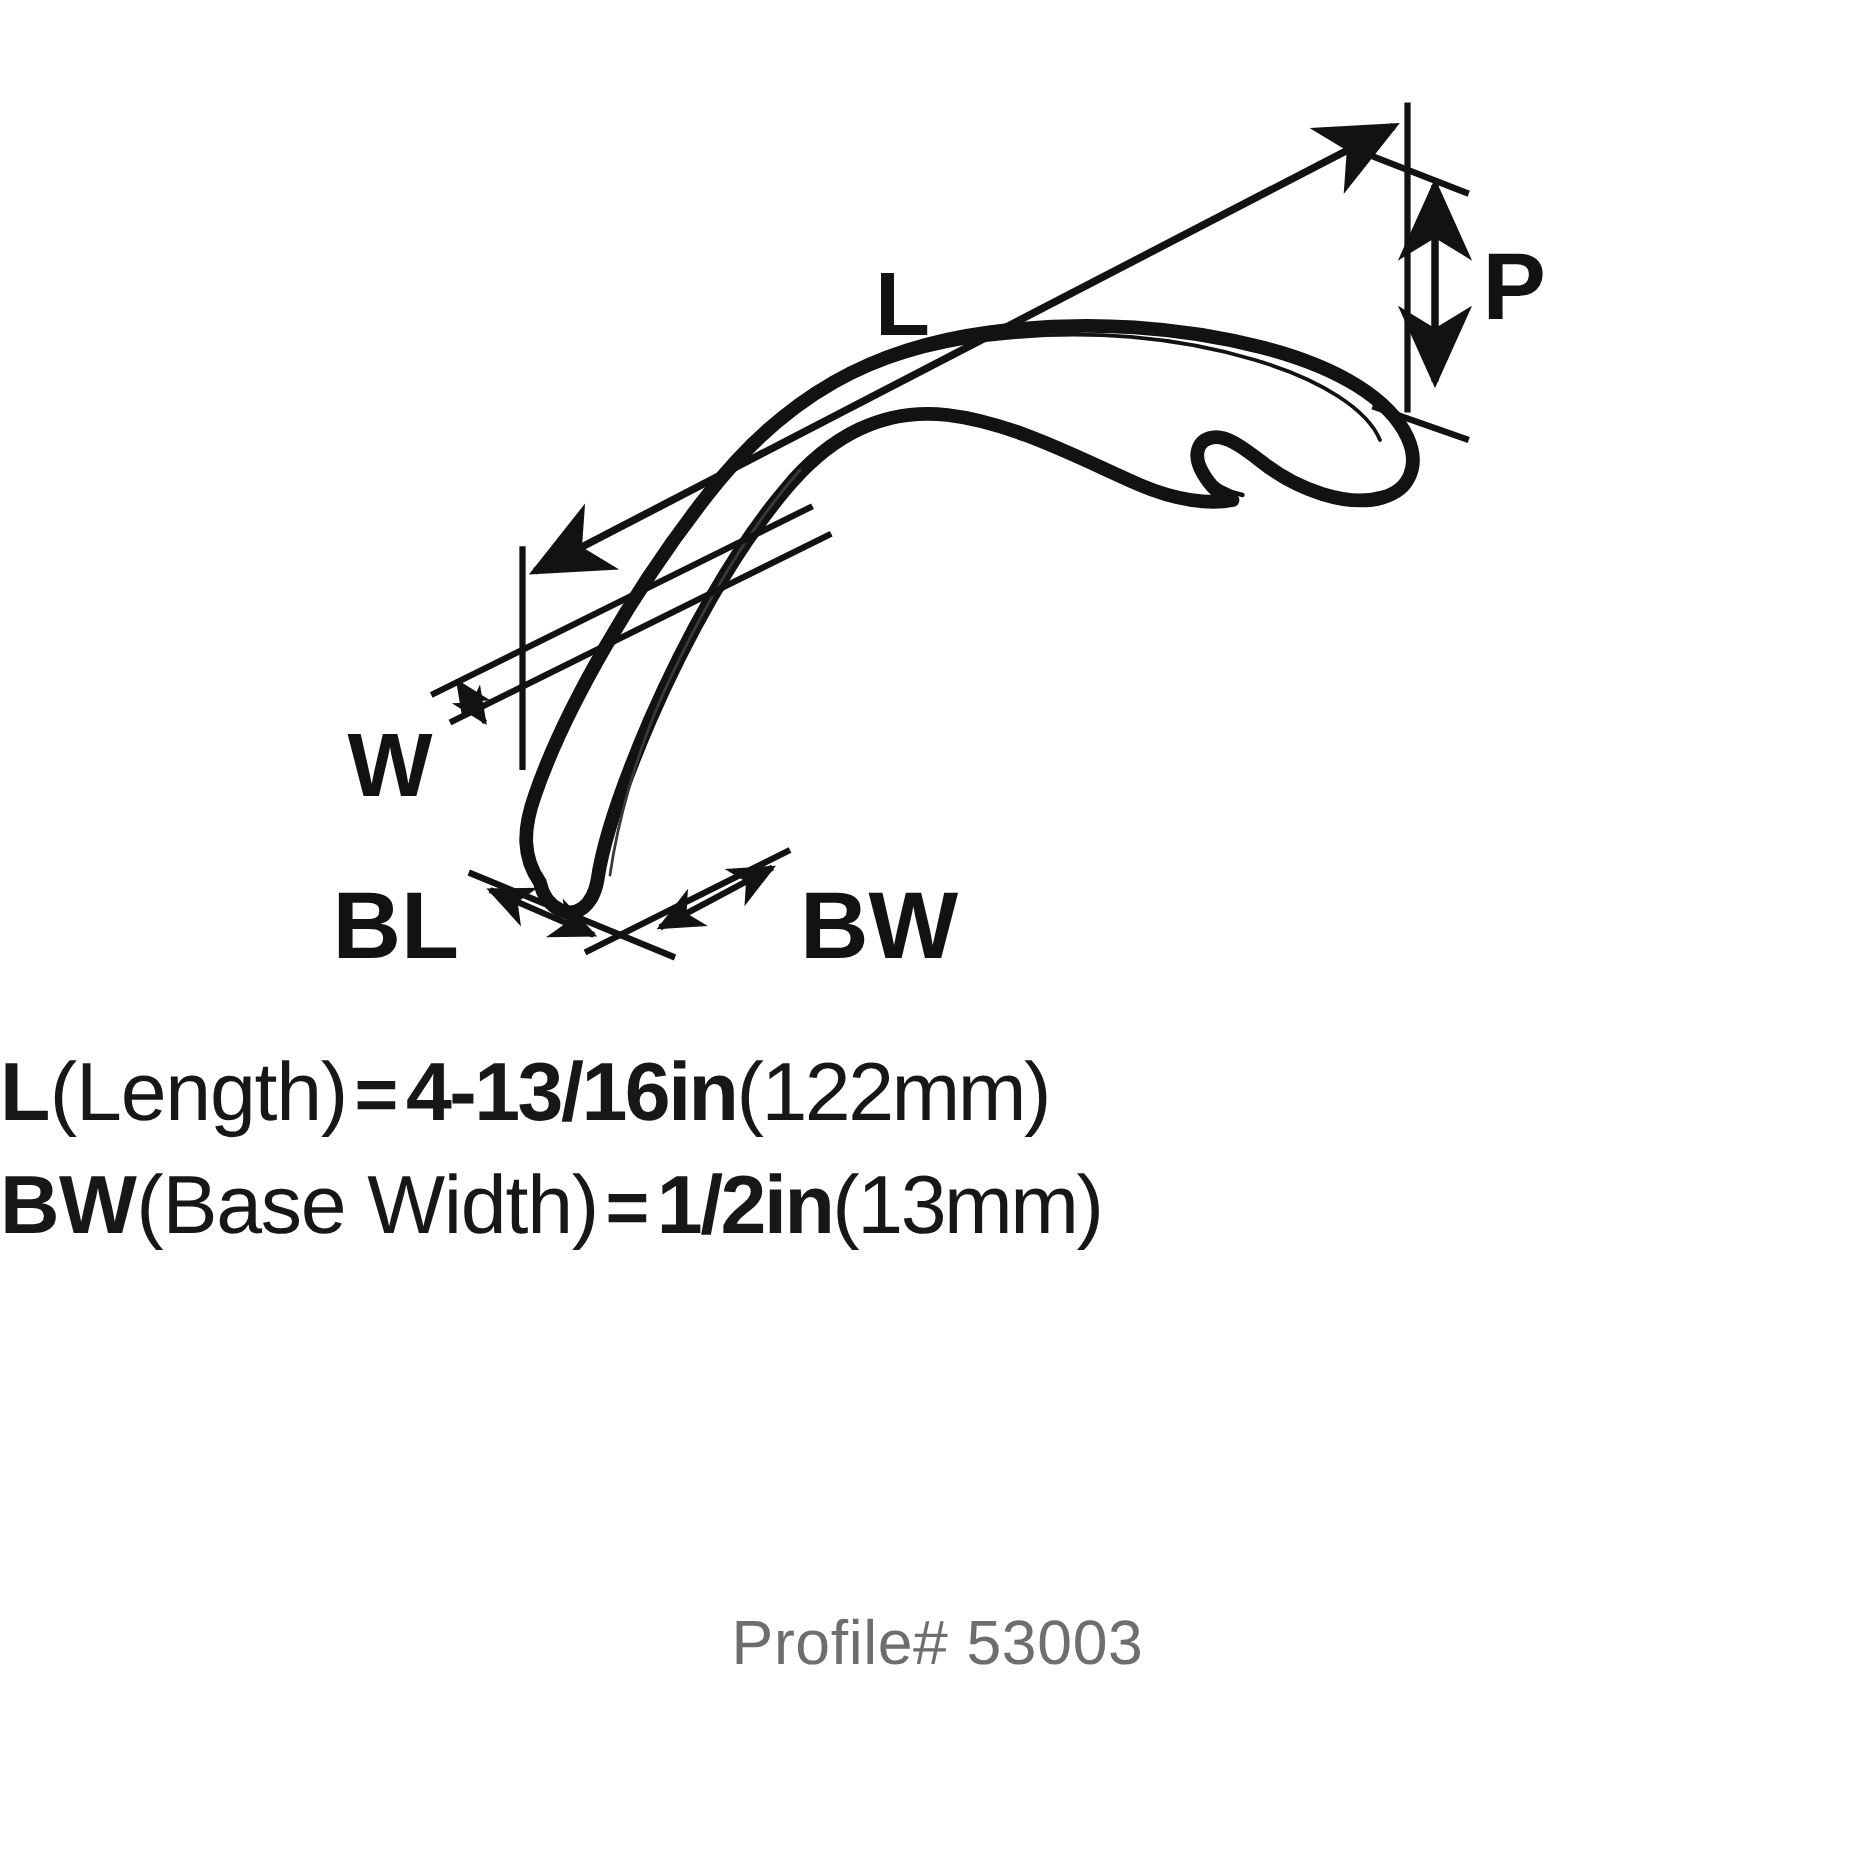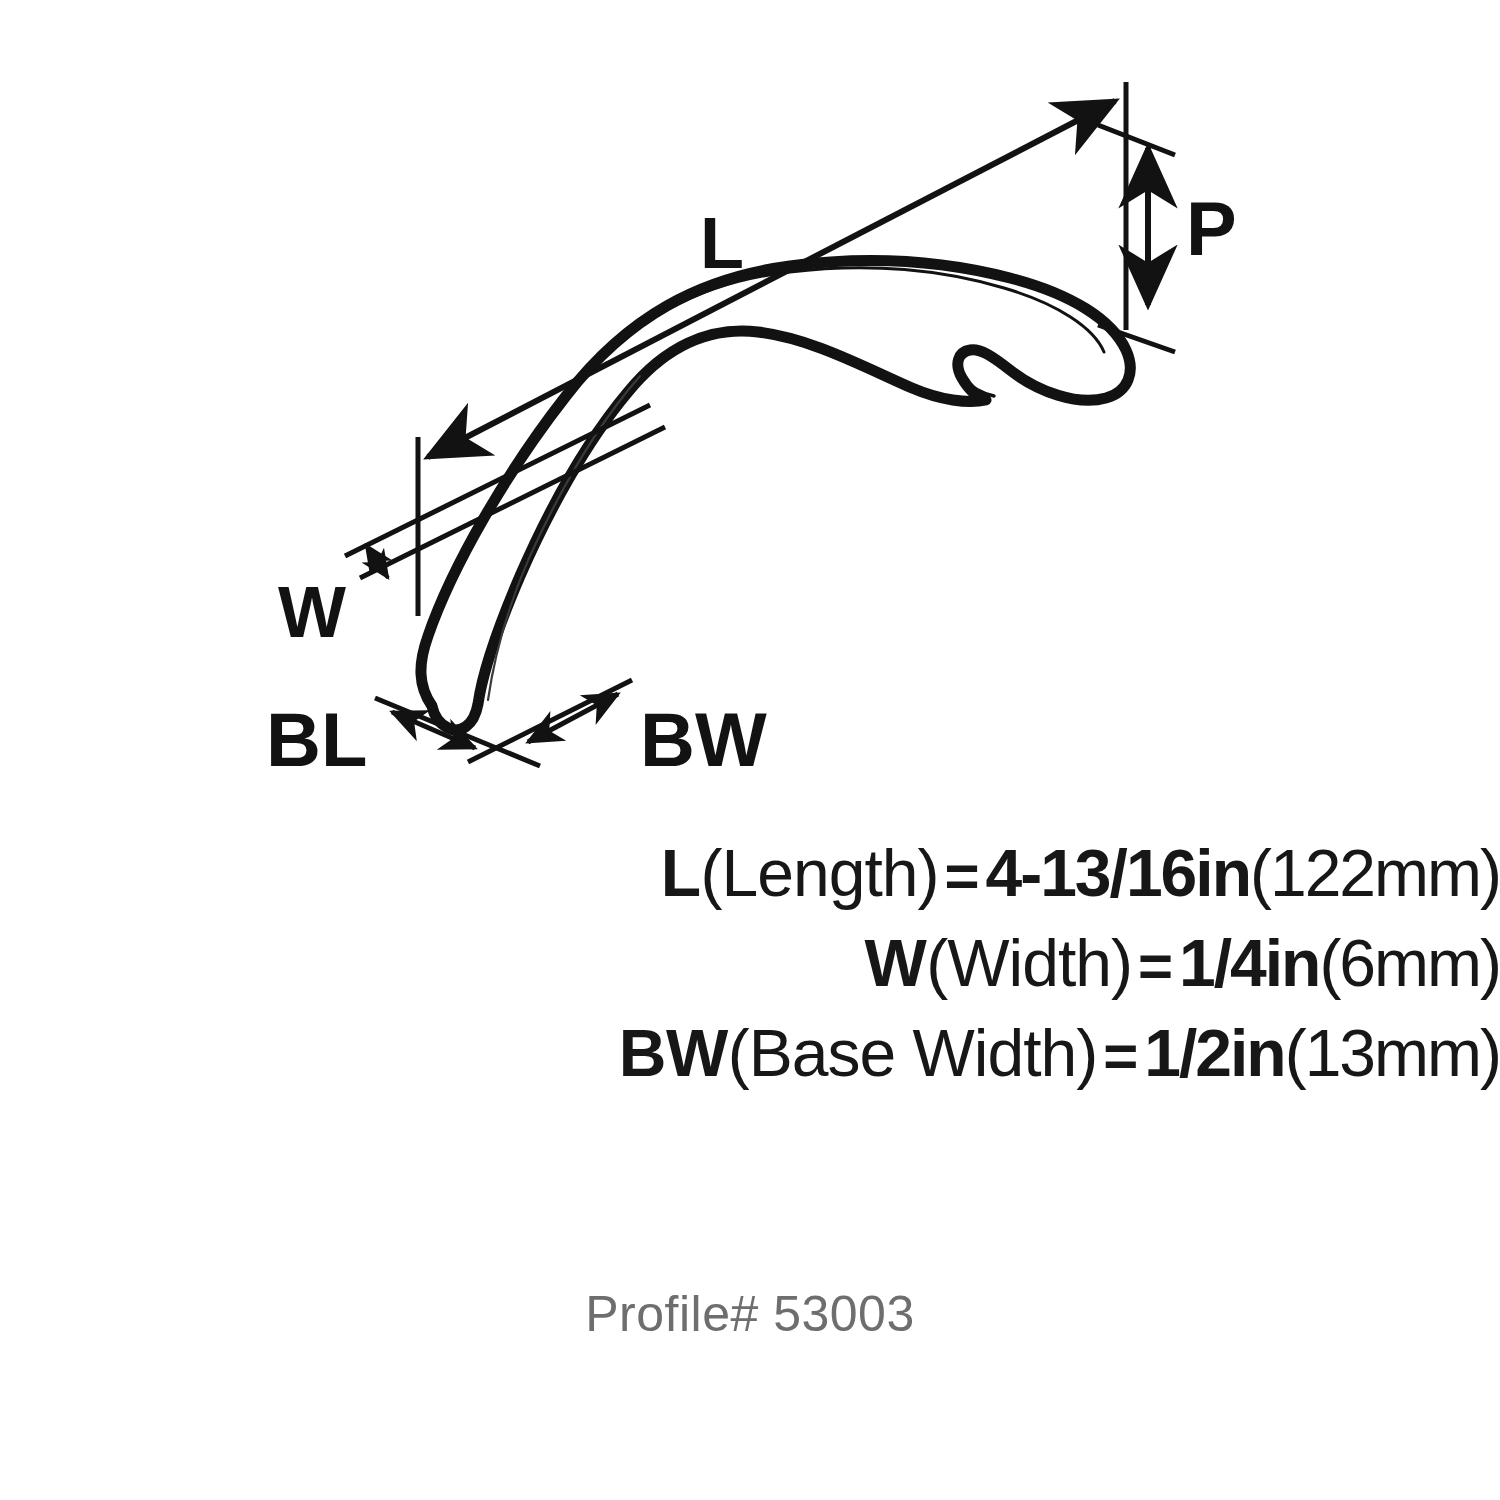--- a/index.html
+++ b/index.html
@@ -30,21 +30,21 @@
     width: 1500px;
     height: 830px;
   }
 
   
   #specs {
     position: absolute;
     left: 0;
     top: 840px;
     width: 1500px;
-    text-align: right;
+    text-align: left;
   }
   .spec-line {
     display: block;
     width: 100%;
     white-space: nowrap;
     line-height: 1.0;
     height: 90px;
     color: #171717;
   }
   .spec-line .sp-label {
@@ -195,23 +195,20 @@
 
     </svg>
   </div>
 
   <div id="specs">
 
     <div class="spec-line">
       <span class="sp-label">L</span><span class="sp-paren">(Length)</span><span class="sp-eq">=</span><span class="sp-value">4-13/16in</span><span class="sp-metric">(122mm)</span>
     </div>
 
-    <div class="spec-line">
-      <span class="sp-label">W</span><span class="sp-paren">(Width)</span><span class="sp-eq">=</span><span class="sp-value">1/4in</span><span class="sp-metric">(6mm)</span>
-    </div>
 
 
 
     <div class="spec-line">
       <span class="sp-label">BW</span><span class="sp-paren">(Base Width)</span><span class="sp-eq">=</span><span class="sp-value">1/2in</span><span class="sp-metric">(13mm)</span>
     </div>
 
   </div>
 
   <div id="profile-number">Profile# 53003</div>

